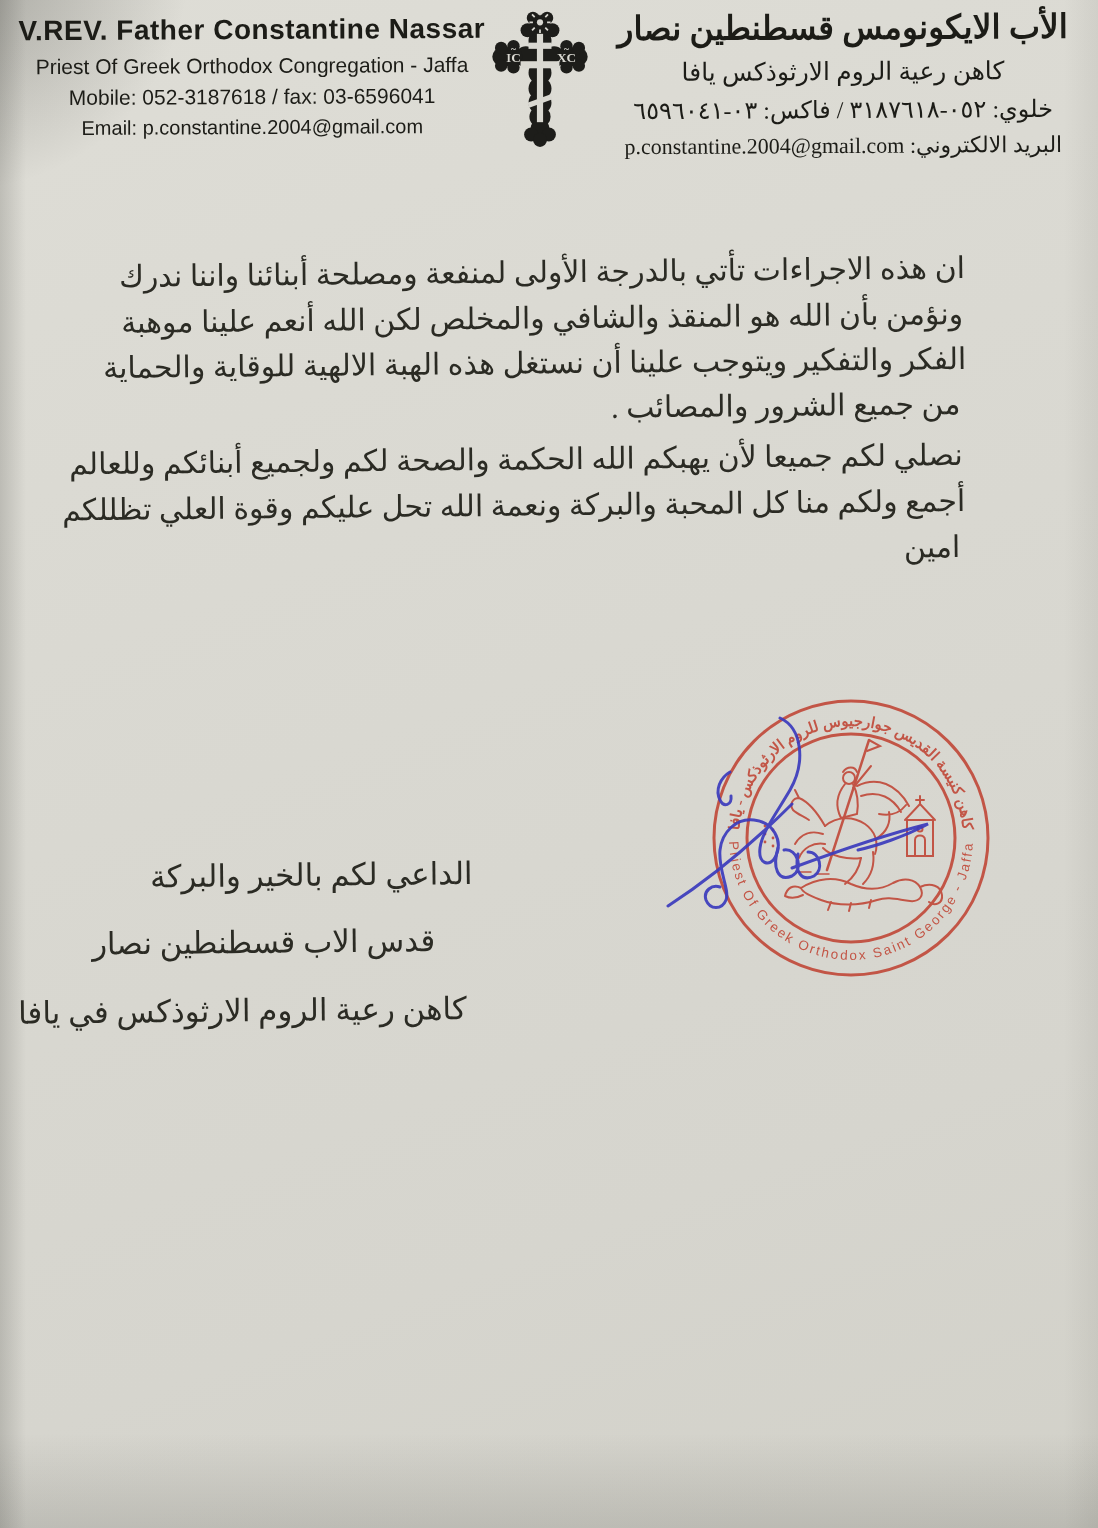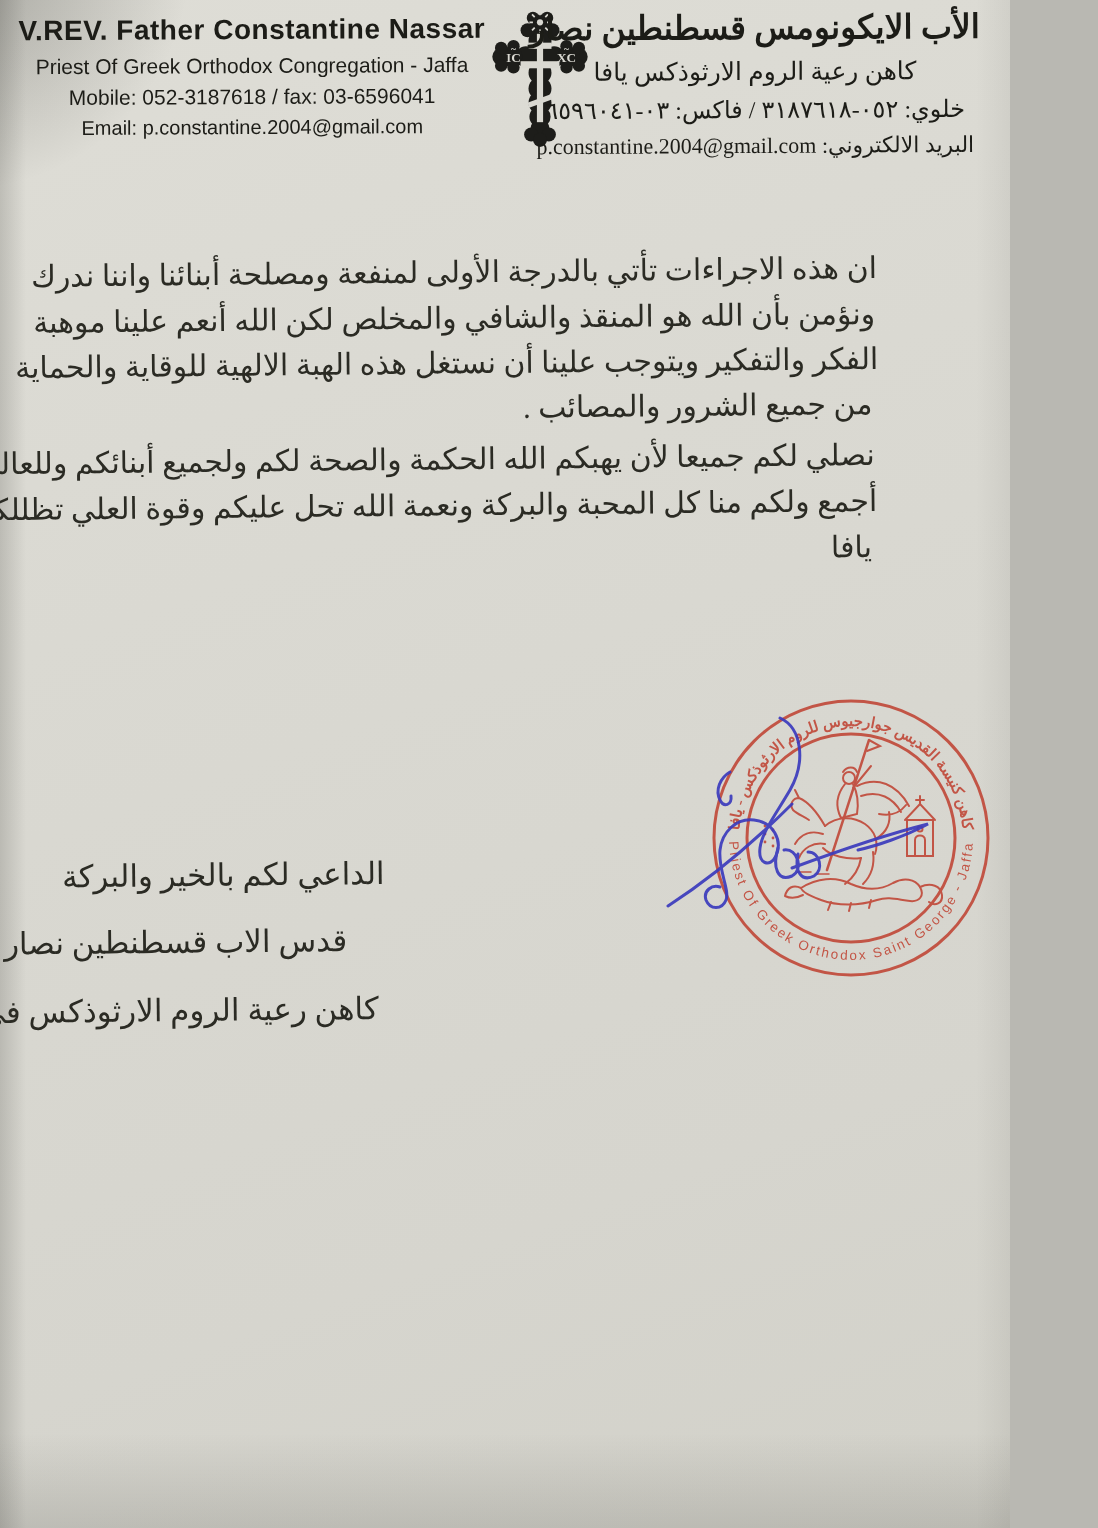--- a/index.html
+++ b/index.html
@@ -1,17 +1,17 @@
 <!DOCTYPE html>
 <html><head>
 <meta charset="utf-8">
 <style>
   html,body{margin:0;padding:0;background:#b9b8b2;}
   .page{
-    position:relative;width:1010px;height:1528px;overflow:hidden;
+    position:relative;width:1098px;height:1528px;overflow:hidden;
     background:linear-gradient(160deg,#deddd6 0%,#dad9d2 35%,#d6d5ce 75%,#d2d1c9 100%);
     font-family:"Liberation Serif","DejaVu Serif",serif;color:#2b2b24;
   }
   .shade{position:absolute;inset:0;pointer-events:none;}
   .shade-tl{background:radial-gradient(circle 320px at -40px -40px,rgba(30,30,25,0.30),rgba(30,30,25,0) 72%);}
   .shade-left{background:linear-gradient(to right,rgba(30,30,25,0.16),rgba(30,30,25,0) 26px);}
   .shade-bottom{background:linear-gradient(to top,rgba(30,30,25,0.13),rgba(30,30,25,0) 95px);}
   .shade-right{background:linear-gradient(to left,rgba(30,30,25,0.06),rgba(30,30,25,0) 34px);}
 
   
@@ -129,21 +129,21 @@
     </div>
   </header>
 
   <main>
     <div class="bline p1l1" dir="rtl">ان هذه الاجراءات تأتي بالدرجة الأولى لمنفعة ومصلحة أبنائنا واننا ندرك</div>
     <div class="bline p1l2" dir="rtl">ونؤمن بأن الله هو المنقذ والشافي والمخلص لكن الله أنعم علينا موهبة</div>
     <div class="bline p1l3" dir="rtl">الفكر والتفكير ويتوجب علينا أن نستغل هذه الهبة الالهية للوقاية والحماية</div>
     <div class="bline p1l4" dir="rtl">من جميع الشرور والمصائب .</div>
     <div class="bline p2l1" dir="rtl">نصلي لكم جميعا لأن يهبكم الله الحكمة والصحة لكم ولجميع أبنائكم وللعالم</div>
     <div class="bline p2l2" dir="rtl">أجمع ولكم منا كل المحبة والبركة ونعمة الله تحل عليكم وقوة العلي تظللكم</div>
-    <div class="bline p2l3" dir="rtl">يافا</div>
+    <div class="bline p2l3" dir="rtl">امين</div>
   </main>
 
   <svg class="stamp-wrap" viewBox="0 0 300 300" width="300" height="300" opacity="0.88">
     <g stroke="#c04434" fill="none" stroke-width="2">
       <circle cx="150" cy="150" r="137" stroke-width="3"></circle>
       <circle cx="150" cy="150" r="104" stroke-width="3"></circle>
     </g>
     <path id="arcTop" d="M 38,150 A 112,112 0 0 1 262,150" fill="none"></path>
     <path id="arcBot" d="M 28,150 A 122,122 0 0 0 272,150" fill="none"></path>
     <text font-size="15" font-weight="bold" fill="#c04434" font-family="Liberation Serif, DejaVu Serif, serif">

